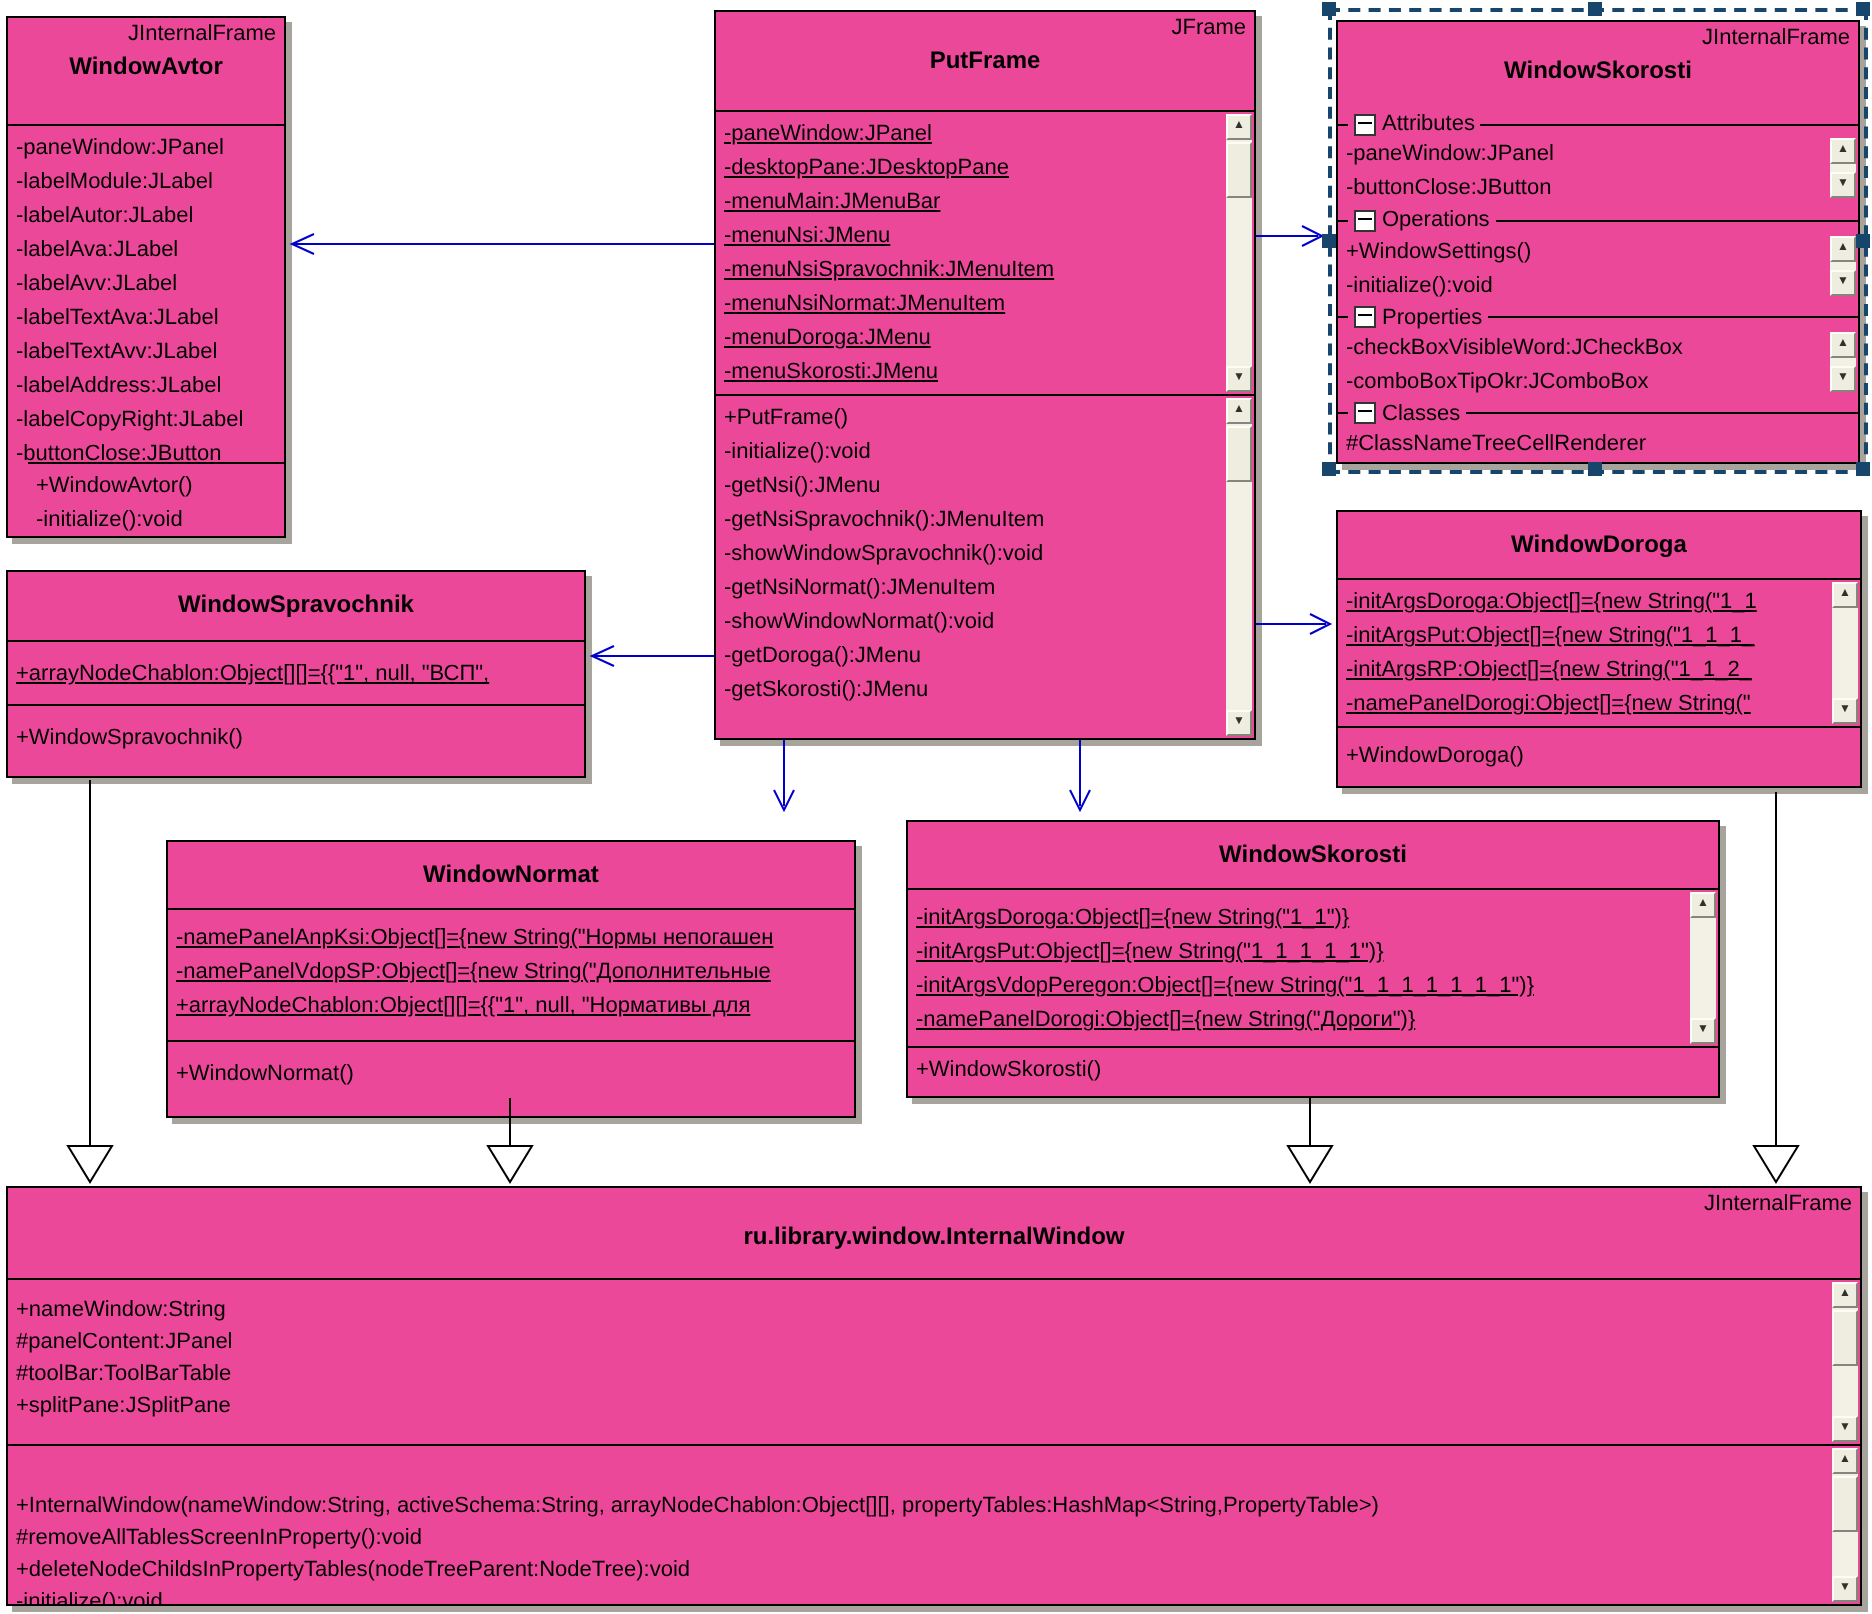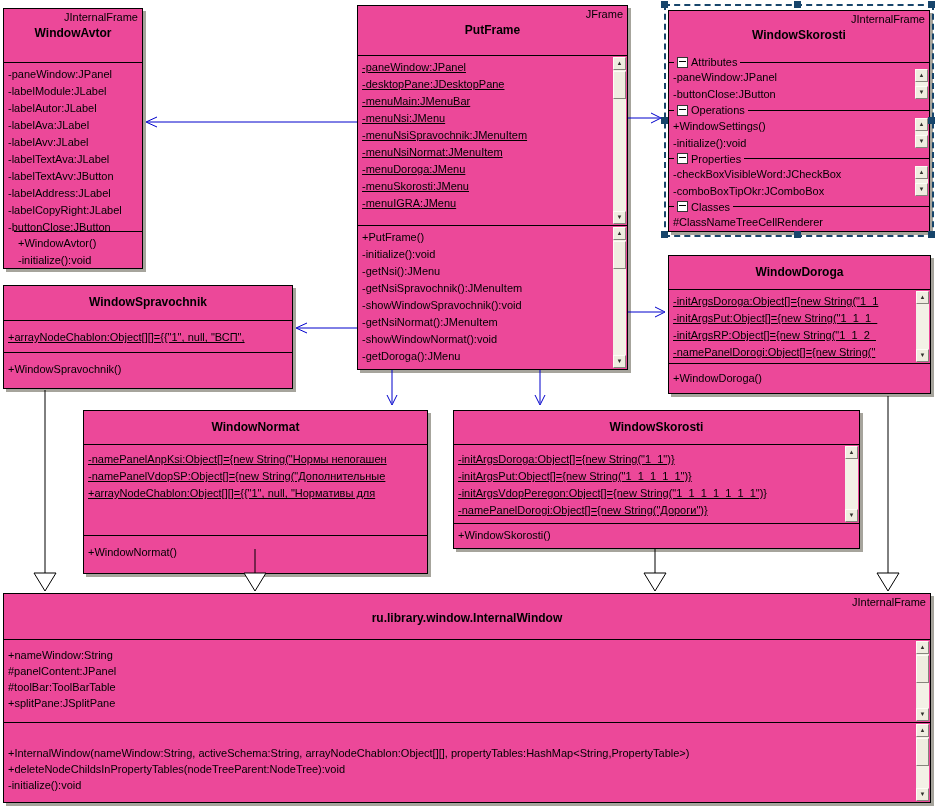--- a/index.html
+++ b/index.html
@@ -21,21 +21,21 @@
   .attrs{flex:1 1 auto;}
   .ops{flex:0 0 auto;}
   .row{height:17px;line-height:17px;white-space:nowrap;overflow:hidden;}
   .u .row{text-decoration:underline;}
   .b-internal .row{height:16px;line-height:16px;}
   .b-internal .attrs{padding-top:7px;}
   .b-internal .ops{padding-top:22px;}
 
   
   .b-avtor .title{height:53px;}   .b-avtor .ops{height:37px;margin-left:10px;}
-  .b-put .title{height:49px;}     .b-put .ops{height:144px;}
+  .b-put .title{height:49px;}     .b-put .ops{height:172px;}
   .b-sprav .title{height:34px;}   .b-sprav .ops{height:36px;padding-top:8px;}
   .b-sprav .attrs{padding-top:8px;}
   .b-doroga .title{height:33px;}  .b-doroga .ops{height:30px;padding-top:6px;}
   .b-normat .title{height:33px;}  .b-normat .ops{height:38px;padding-top:8px;}
   .b-normat .attrs{padding-top:6px;}
   .b-skor .title{height:33px;}    .b-skor .ops{height:25px;padding-top:3px;}
   .b-skor .attrs{padding-top:6px;}
   .b-internal .title{height:45px;}.b-internal .ops{height:80px;}
 
   
@@ -117,21 +117,21 @@
       <div class="stereo">JInternalFrame</div>
       <div class="cname">WindowAvtor</div>
     </div>
     <div class="sec attrs">
       <div class="row">-paneWindow:JPanel</div>
       <div class="row">-labelModule:JLabel</div>
       <div class="row">-labelAutor:JLabel</div>
       <div class="row">-labelAva:JLabel</div>
       <div class="row">-labelAvv:JLabel</div>
       <div class="row">-labelTextAva:JLabel</div>
-      <div class="row">-labelTextAvv:JButton</div>
+      <div class="row">-labelTextAvv:JLabel</div>
       <div class="row">-labelAddress:JLabel</div>
       <div class="row">-labelCopyRight:JLabel</div>
       <div class="row">-buttonClose:JButton</div>
     </div>
     <div class="sec ops">
       <div class="row">+WindowAvtor()</div>
       <div class="row">-initialize():void</div>
     </div>
   </div>
 
@@ -272,21 +272,21 @@
           <div class="sb-btn">▲</div>
           <div class="sb-spacer"></div>
           <div class="sb-btn">▼</div>
         </div>
     </div>
     <div class="sec ops">
       <div class="row">+WindowDoroga()</div>
     </div>
   </div>
 
-  <div class="cls b-normat" style="left:83px;top:410px;width:345px;height:164px">
+  <div class="cls b-normat" style="left:83px;top:420px;width:345px;height:139px">
     <div class="title">
       <div class="cname solo">WindowNormat</div>
     </div>
     <div class="sec attrs u">
       <div class="row">-namePanelAnpKsi:Object[]={new String("Нормы непогашен</div>
       <div class="row">-namePanelVdopSP:Object[]={new String("Дополнительные</div>
       <div class="row">+arrayNodeChablon:Object[][]={{"1", null, "Нормативы для</div>
     </div>
     <div class="sec ops">
       <div class="row">+WindowNormat()</div>
@@ -325,20 +325,21 @@
       <div class="row">+splitPane:JSplitPane</div>
       <div class="sb">
           <div class="sb-btn">▲</div>
           <div class="sb-thumb"></div>
           <div class="sb-spacer"></div>
           <div class="sb-btn">▼</div>
         </div>
     </div>
     <div class="sec ops">
       <div class="row">+InternalWindow(nameWindow:String, activeSchema:String, arrayNodeChablon:Object[][], propertyTables:HashMap&lt;String,PropertyTable&gt;)</div>
+      <div class="row">#removeAllTablesScreenInProperty():void</div>
       <div class="row">+deleteNodeChildsInPropertyTables(nodeTreeParent:NodeTree):void</div>
       <div class="row">-initialize():void</div>
       <div class="sb">
           <div class="sb-btn">▲</div>
           <div class="sb-thumb"></div>
           <div class="sb-spacer"></div>
           <div class="sb-btn">▼</div>
         </div>
     </div>
   </div>

